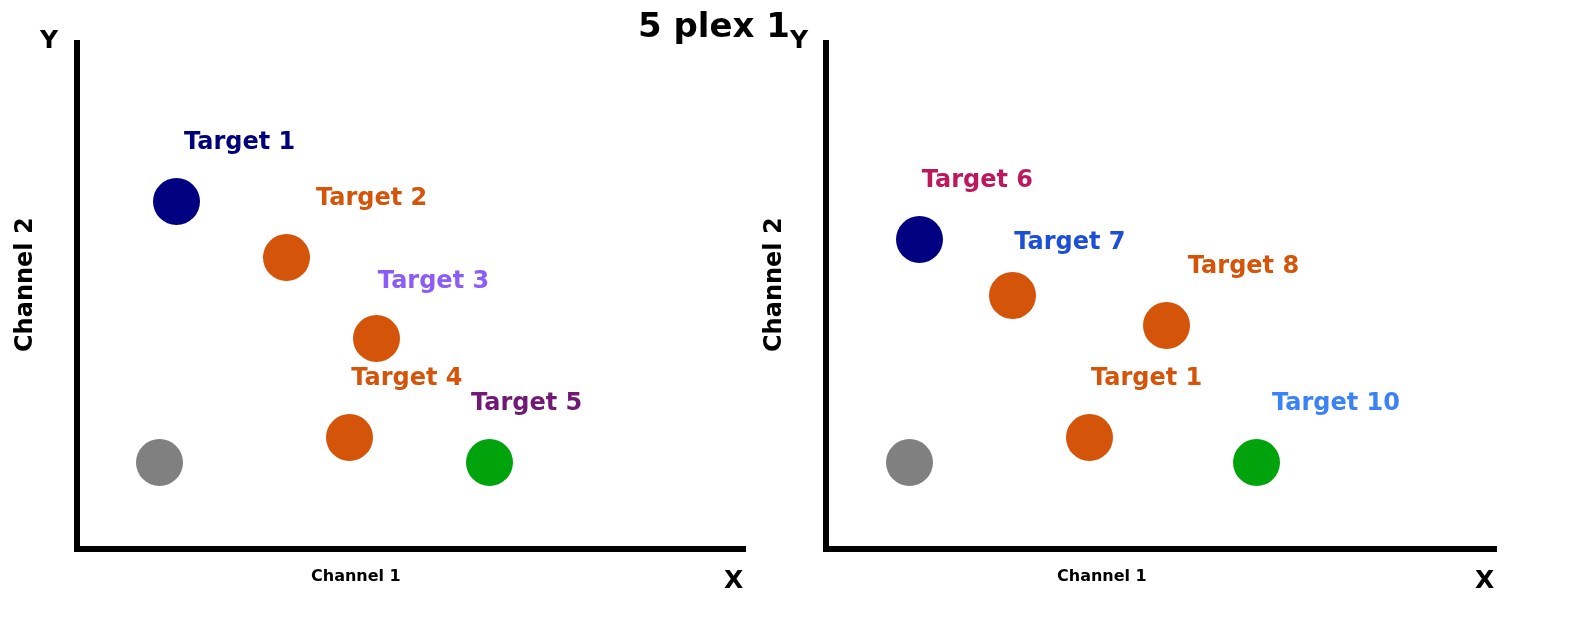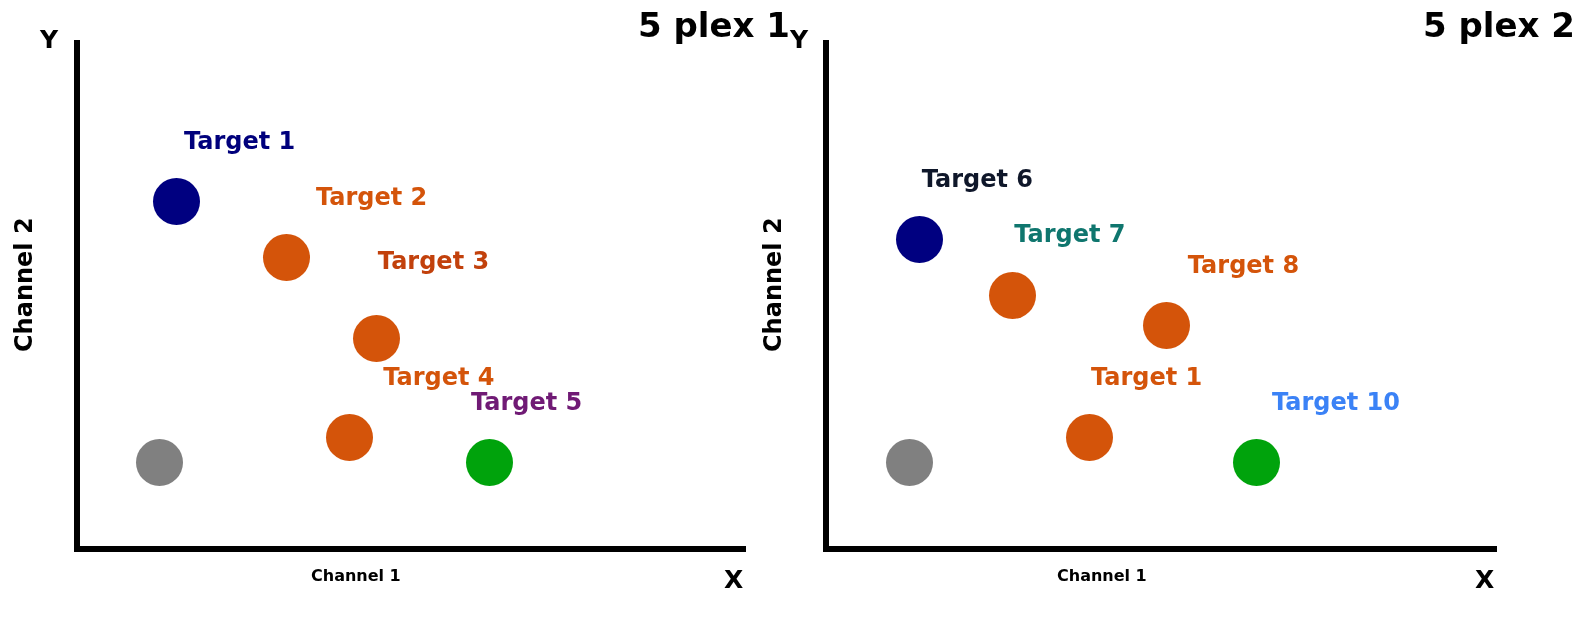--- a/index.html
+++ b/index.html
@@ -107,49 +107,48 @@
 
     <div class="axis-label-y" style="left:12px; top:352px;">Channel 2</div>
 
     <div class="plot-area" style="position:absolute; left:80px; top:40px; width:666px; height:506px;"></div>
   <div class="marker" style="left: 136.42px; top: 439.01px; width: 47px; height: 47px; background: rgb(128, 128, 128);"></div>
       <div class="marker" style="left: 153.07px; top: 178.42px; width: 47px; height: 47px; background: rgb(0, 0, 128);"></div>
       <div class="marker-label" style="color: rgb(0, 0, 124); left: 184px; top: 129.42px;">Target 1</div>
       <div class="marker" style="left: 262.96px; top: 234.08px; width: 47px; height: 47px; background: rgb(212, 84, 10);"></div>
       <div class="marker-label" style="color: rgb(212, 84, 10); left: 287.96px; top: 185.08px; margin-left: 28px;">Target 2</div>
       <div class="marker" style="left: 352.87px; top: 315.04px; width: 47px; height: 47px; background: rgb(212, 84, 10);"></div>
-      <div class="marker-label" style="color: #c2410c; left: 377.87px; top: 249px;">Target 3</div>
+      <div class="marker-label" style="color: #8b5cf6; left: 377.87px; top: 268px;">Target 3</div>
       <div class="marker" style="left: 326.23px; top: 413.71px; width: 47px; height: 47px; background: rgb(212, 84, 10);"></div>
-      <div class="marker-label" style="color: rgb(212, 84, 10); left: 351.23px; top: 364.71px; margin-left: 32px;">Target 4</div>
+      <div class="marker-label" style="color: rgb(212, 84, 10); left: 351.23px; top: 364.71px;">Target 4</div>
       <div class="marker" style="left: 466.09px; top: 439.01px; width: 47px; height: 47px; background: rgb(0, 163, 12);"></div>
       <div class="marker-label" style="color: #701a75; left: 471px; top: 390.01px;">Target 5</div>
     </div>
 
   <div class="panel" id="panel-2" style="left:785px; width:790px;">
 
-    <div class="panel-title" style="left:0px; width:790px;">5 plex 2</div>
 
     <div class="axis-letter" style="left:5px; top:27px;">Y</div>
 
     <div class="axis-y-line" style="left:38px; top:40px; width:6px; height:512px;"></div>
 
     <div class="axis-x-line" style="left:38px; top:546px; width:674px; height:6px;"></div>
 
     <div class="axis-letter" style="left:690px; top:567px;">X</div>
 
     <div class="axis-label-x" style="left:272px; top:568px;">Channel 1</div>
 
     <div class="axis-label-y" style="left:-24px; top:352px;">Channel 2</div>
 
     <div class="plot-area" style="position:absolute; left:44px; top:40px; width:668px; height:506px;"></div>
   <div class="marker" style="left: 100.66px; top: 439.01px; width: 47px; height: 47px; background: rgb(128, 128, 128);"></div>
       <div class="marker" style="left: 110.68px; top: 216.37px; width: 47px; height: 47px; background: rgb(0, 0, 128);"></div>
-      <div class="marker-label" style="color: #0f172a; left: 136.68px; top: 167.37px;">Target 6</div>
+      <div class="marker-label" style="color: #be185d; left: 136.68px; top: 167.37px;">Target 6</div>
       <div class="marker" style="left: 204.2px; top: 272.03px; width: 47px; height: 47px; background: rgb(212, 84, 10);"></div>
-      <div class="marker-label" style="color: #0f766e; left: 229.2px; top: 222px;">Target 7</div>
+      <div class="marker-label" style="color: #1d4ed8; left: 229.2px; top: 229px;">Target 7</div>
       <div class="marker" style="left: 357.84px; top: 302.39px; width: 47px; height: 47px; background: rgb(212, 84, 10);"></div>
       <div class="marker-label" style="color: rgb(212, 84, 10); left: 382.84px; top: 253.39px; margin-left: 20px;">Target 8</div>
       <div class="marker" style="left: 281.02px; top: 413.71px; width: 47px; height: 47px; background: rgb(212, 84, 10);"></div>
       <div class="marker-label" style="color: rgb(212, 84, 10); left: 306.02px; top: 364.71px;">Target 1</div>
       <div class="marker" style="left: 448.02px; top: 439.01px; width: 47px; height: 47px; background: rgb(0, 163, 12);"></div>
       <div class="marker-label" style="color: #3b82f6; left: 487px; top: 390.01px;">Target 10</div>
     </div>
 
 </div>
 

